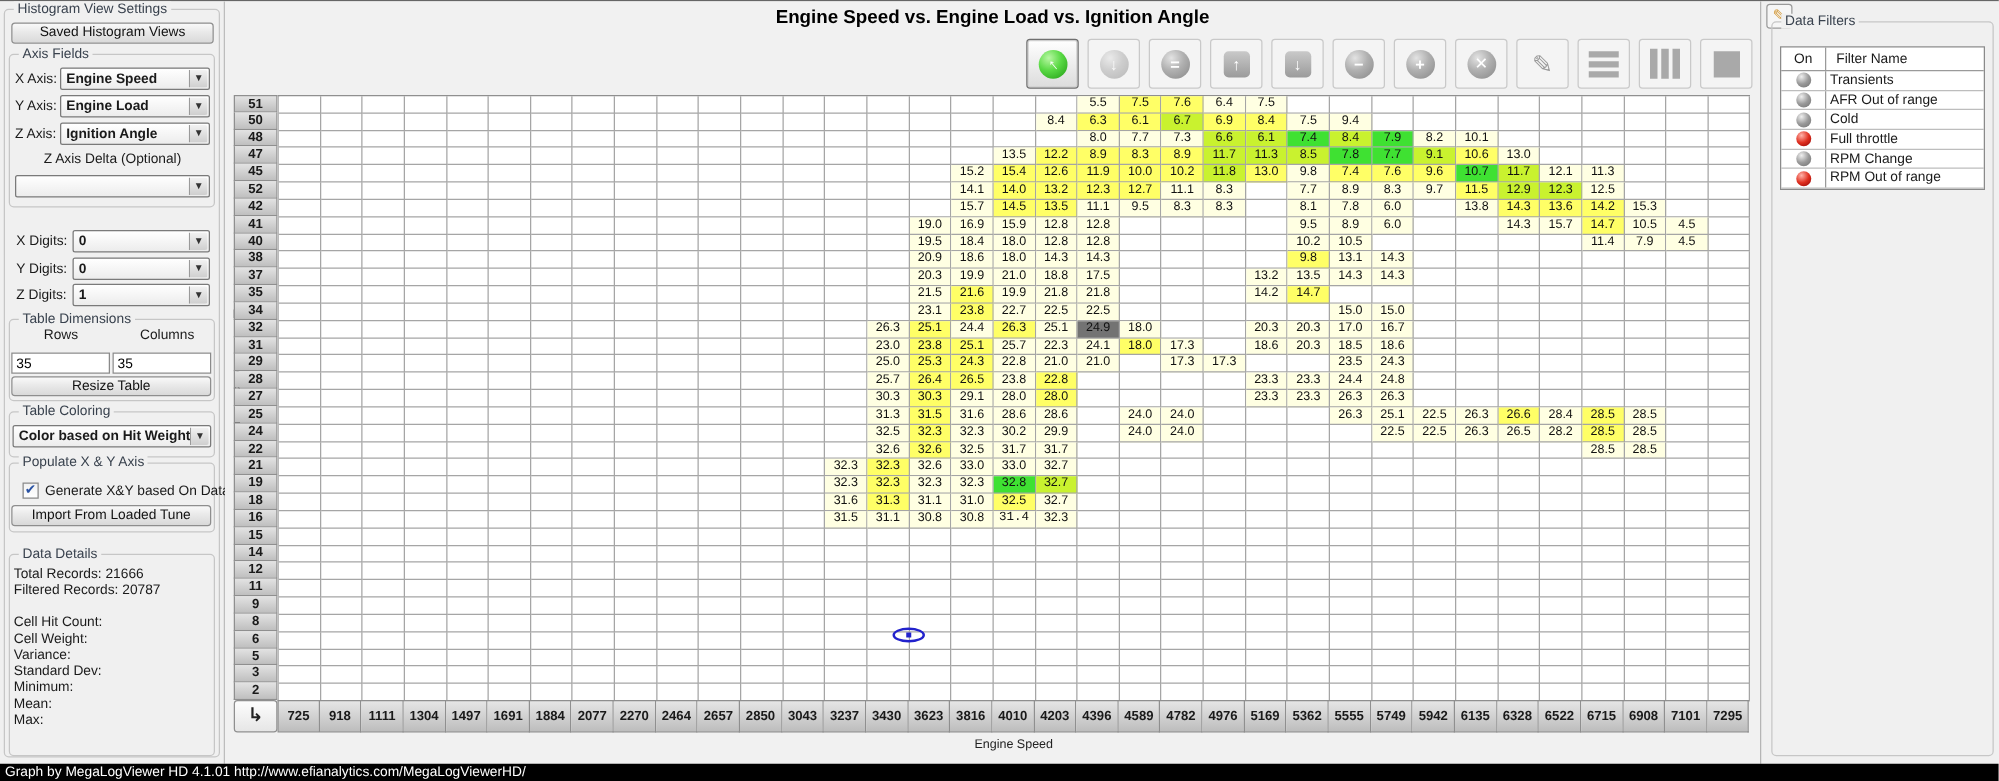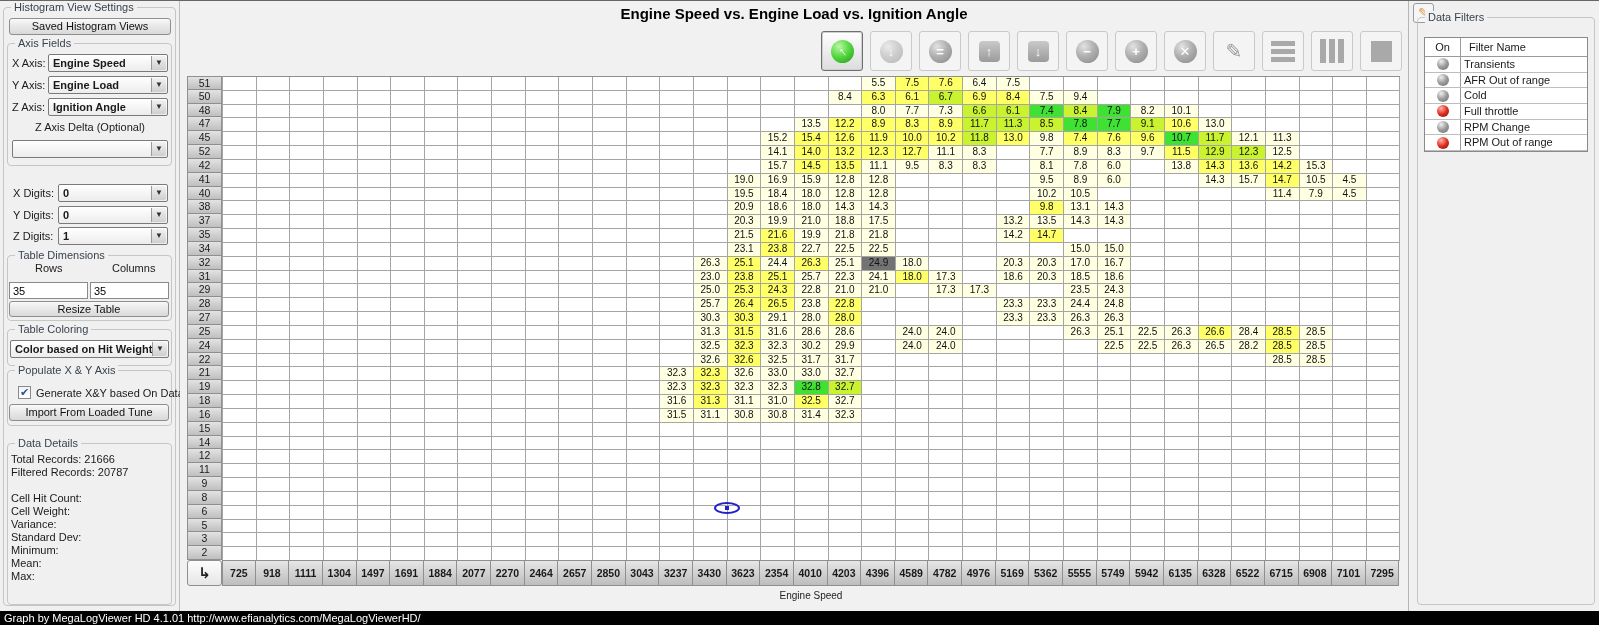--- a/index.html
+++ b/index.html
@@ -31,21 +31,21 @@
   .orb .tilt { display:inline-block; transform:rotate(-40deg); }
   .sqi { width:21px; height:21px; border-radius:4px; background:linear-gradient(#c9c9c9,#9b9b9b); color:#fff; font-size:13px; font-weight:bold; display:flex; align-items:center; justify-content:center; }
   .pen { font-size:20px; color:#9a9a9a; }
   .bh { display:flex; flex-direction:column; gap:3px; } .bh div { width:24px; height:5px; background:#a9a9a9; }
   .bv { display:flex; flex-direction:row; gap:3px; }    .bv div { width:6px; height:24px; background:#a9a9a9; }
   .blk { width:21px; height:21px; background:#a9a9a9; }
 
   
   #ylab { position:absolute; left:1px; top:245px; width:14px; writing-mode:vertical-rl; text-orientation:upright; font-size:10px; letter-spacing:1px; color:#222; }
   #row-headers { position:absolute; left:7px; top:75px; width:35px; }
-  .rhead { width:35px; height:13.83px; border:1px solid #8f8f8f; border-top-width:0; background:linear-gradient(#e3e3e3,#bfbfbf); font-size:10.5px; font-weight:normal; text-align:center; line-height:13px; }
+  .rhead { width:35px; height:13.83px; border:1px solid #8f8f8f; border-top-width:0; background:linear-gradient(#e3e3e3,#bfbfbf); font-size:10.5px; font-weight:bold; text-align:center; line-height:13px; }
   .rhead:first-child { border-top-width:1px; }
   #grid { position:absolute; left:42px; top:75px; width:1178px; display:grid; grid-template-columns:repeat(35,33.65px); grid-auto-rows:13.83px; border-top:1px solid #8f8f8f; border-left:1px solid #a5a5a5; background:#fff; }
   .cell { border-right:1px solid #a5a5a5; border-bottom:1px solid #a5a5a5; font-size:10px; text-align:center; line-height:12.5px; color:#111; overflow:hidden; }
   #col-headers { position:absolute; left:42px; top:559px; display:flex; }
   .chead { width:33.65px; height:26px; border:1px solid #8f8f8f; border-left-width:0; background:linear-gradient(#e6e6e6,#bdbdbd); font-size:10.5px; font-weight:bold; text-align:center; line-height:25px; }
   .chead:first-child { border-left-width:1px; }
   #corner-btn { position:absolute; left:7px; top:559px; width:35px; height:26px; border:1px solid #8f8f8f; border-radius:3px; background:linear-gradient(#fdfdfd,#e6e6e6); font-size:15px; font-weight:bold; text-align:center; line-height:24px; color:#222; }
   #xlab { position:absolute; left:42px; top:589px; width:1178px; text-align:center; font-size:10px; color:#222; }
   #cursor-ellipse { position:absolute; width:26px; height:12px; border:2px solid #2222cc; border-radius:50%; }
   #cursor-ellipse i { position:absolute; left:50%; top:50%; width:4px; height:4px; margin:-2px 0 0 -2px; background:#2222cc; }
@@ -1075,21 +1075,21 @@
       <div class="cell"></div>
       <div class="cell"></div>
       <div class="cell"></div>
       <div class="cell"></div>
       <div class="cell"></div>
       <div class="cell"></div>
       <div class="cell" style="background: rgb(255, 255, 226);">31.5</div>
       <div class="cell" style="background: rgb(255, 255, 226);">31.1</div>
       <div class="cell" style="background: rgb(255, 255, 226);">30.8</div>
       <div class="cell" style="background: rgb(255, 255, 226);">30.8</div>
-      <div class="cell" style="background: rgb(255, 255, 226);">31.4</div>
+      <div class="cell" style="background: rgb(255, 255, 226); font-family: Liberation Mono, monospace;">31.4</div>
       <div class="cell" style="background: rgb(255, 255, 226);">32.3</div>
       <div class="cell"></div>
       <div class="cell"></div>
       <div class="cell"></div>
       <div class="cell"></div>
       <div class="cell"></div>
       <div class="cell"></div>
       <div class="cell"></div>
       <div class="cell"></div>
       <div class="cell"></div>
@@ -1461,21 +1461,21 @@
       <div class="chead">1884</div>
       <div class="chead">2077</div>
       <div class="chead">2270</div>
       <div class="chead">2464</div>
       <div class="chead">2657</div>
       <div class="chead">2850</div>
       <div class="chead">3043</div>
       <div class="chead">3237</div>
       <div class="chead">3430</div>
       <div class="chead">3623</div>
-      <div class="chead">2354</div>
+      <div class="chead">3816</div>
       <div class="chead">4010</div>
       <div class="chead">4203</div>
       <div class="chead">4396</div>
       <div class="chead">4589</div>
       <div class="chead">4782</div>
       <div class="chead">4976</div>
       <div class="chead">5169</div>
       <div class="chead">5362</div>
       <div class="chead">5555</div>
       <div class="chead">5749</div>

